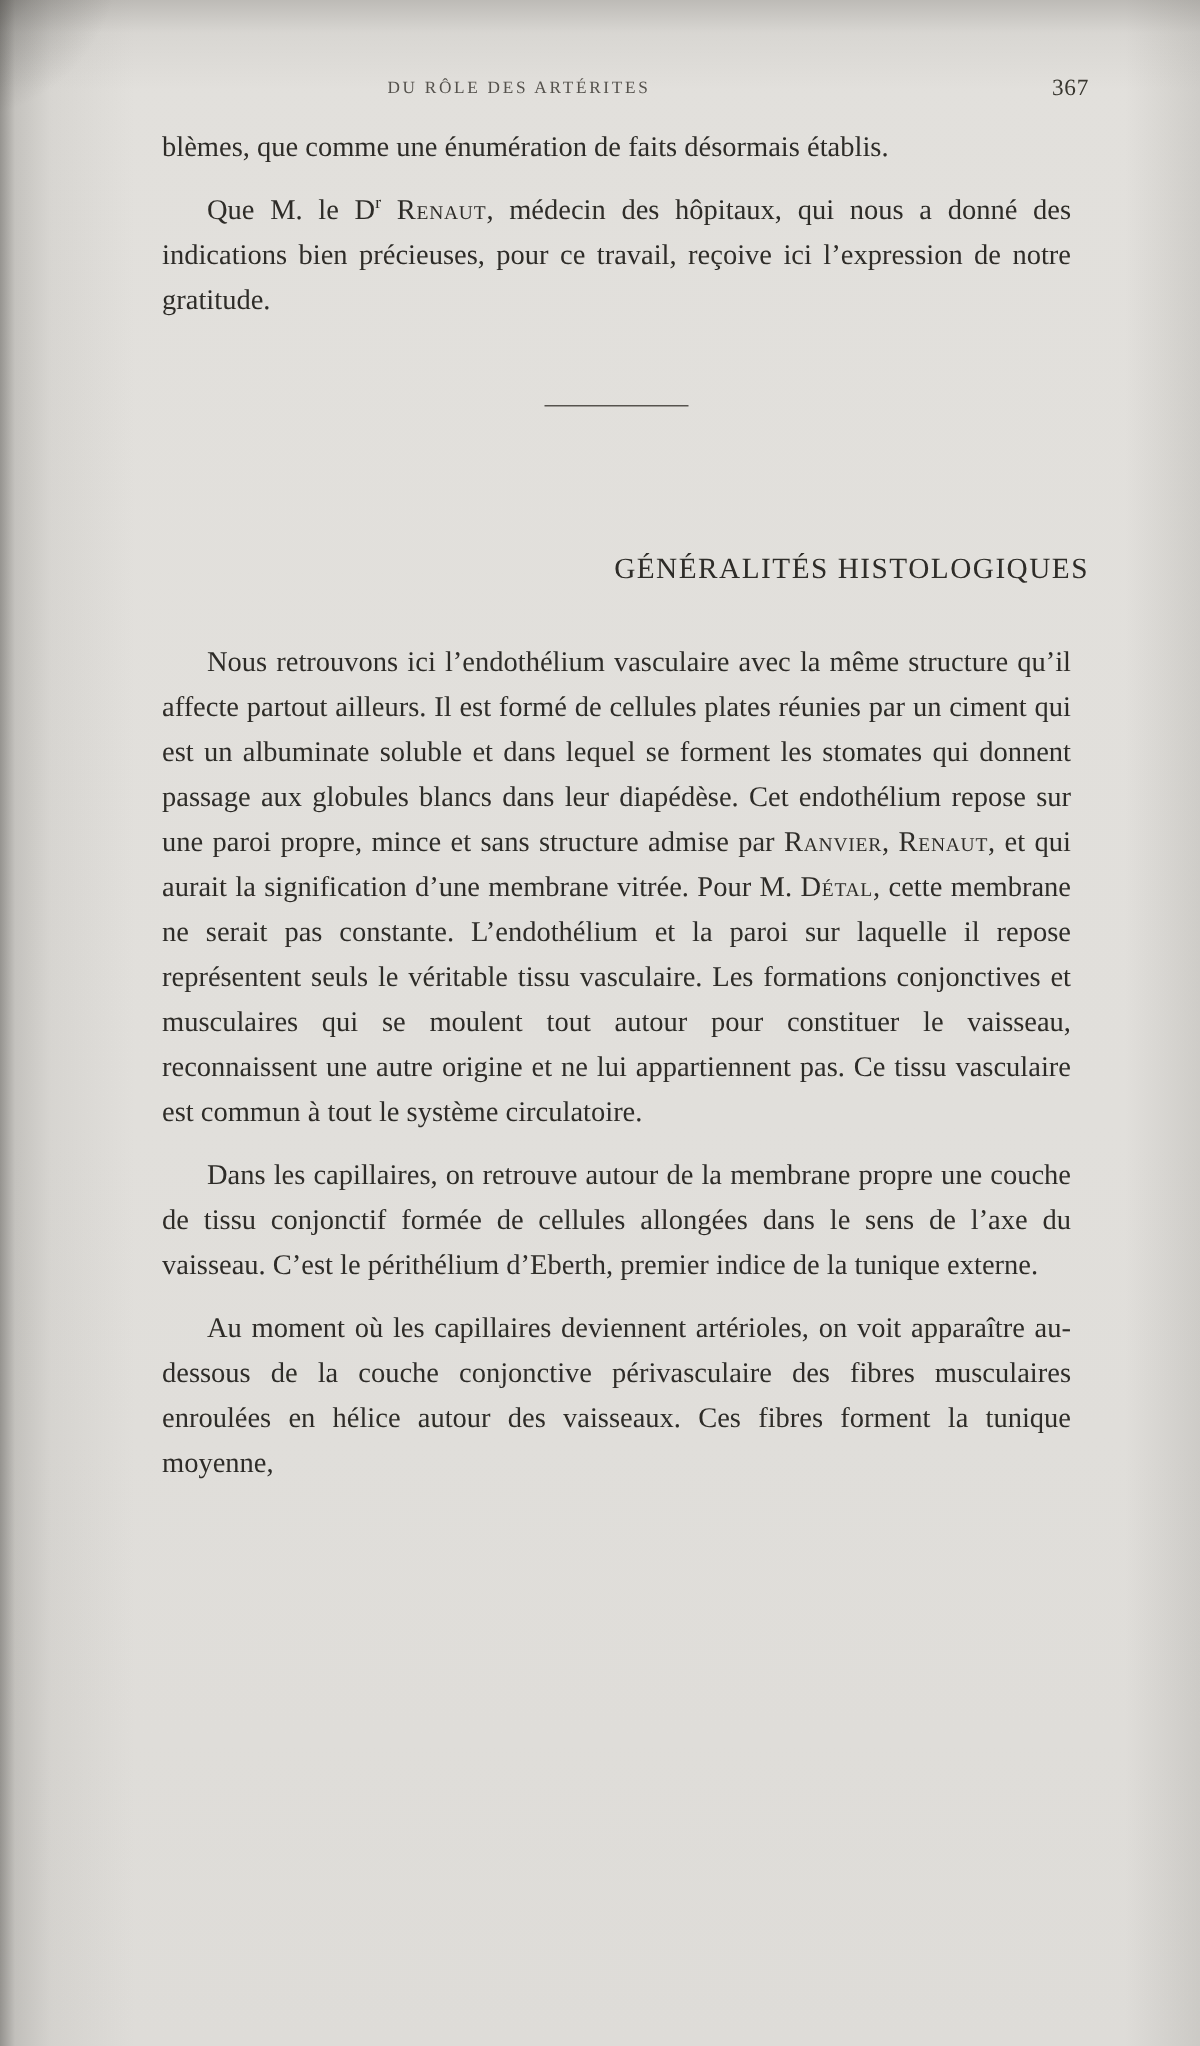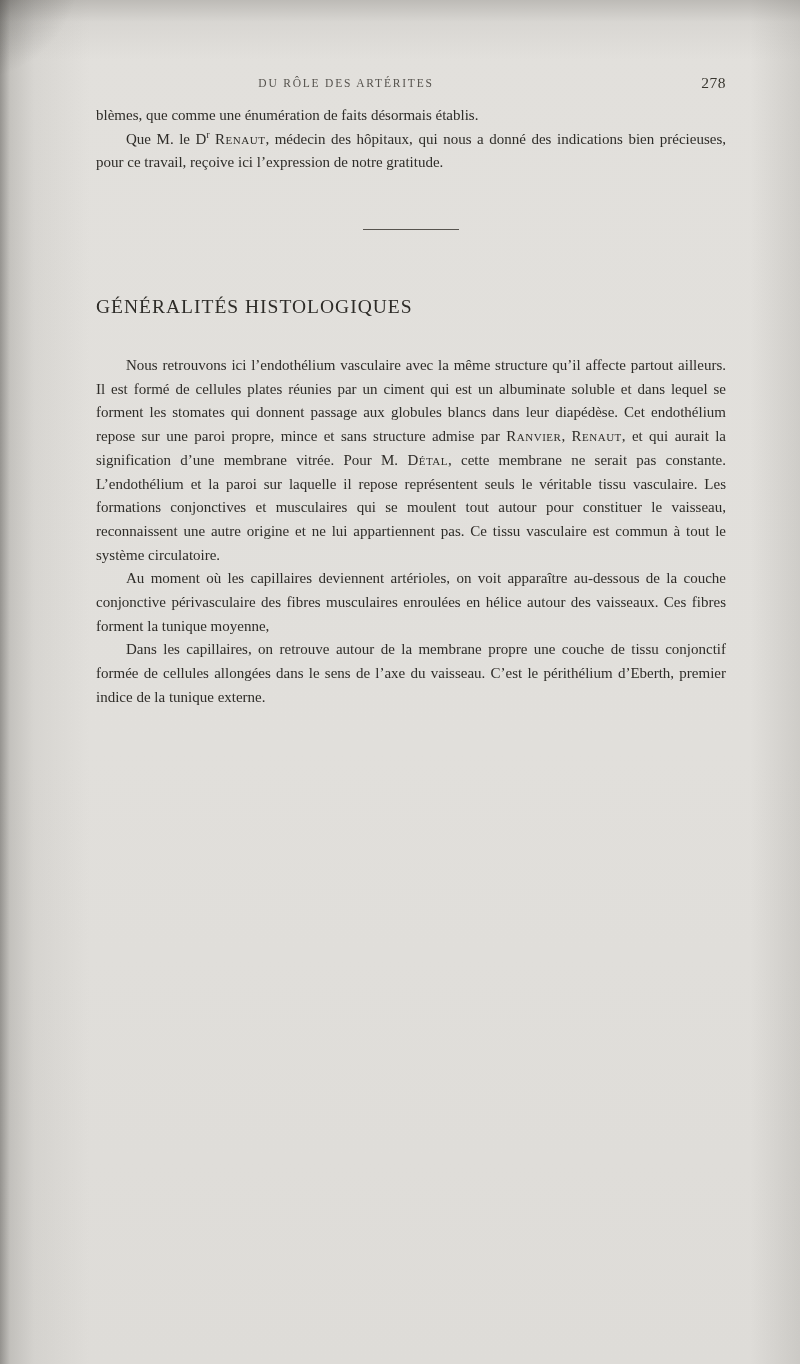--- a/index.html
+++ b/index.html
@@ -16,21 +16,21 @@
     overflow: hidden;
     background:
       radial-gradient(circle at -30px -30px, rgba(35,34,32,0.55) 0px, rgba(35,34,32,0.18) 60px, rgba(35,34,32,0) 110px),
       linear-gradient(180deg, rgba(104,101,96,0.30) 0px, rgba(104,101,96,0.08) 22px, rgba(104,101,96,0) 60px),
       linear-gradient(90deg, rgba(88,86,82,0.55) 0px, rgba(120,118,113,0.28) 10px, rgba(140,138,133,0.12) 34px, rgba(140,138,133,0) 90px),
       linear-gradient(270deg, rgba(120,118,113,0.18) 0px, rgba(120,118,113,0) 50px),
       linear-gradient(180deg, #e2e0dc 0%, #e1dfdb 55%, #dedcd8 100%);
   }
   .page-inner {
     position: relative;
-    padding: 74px 74px 0 96px;
+    padding: 50px 74px 0 96px;
   }
   .page-header {
     position: relative;
     height: 22px;
     margin-bottom: 8px;
   }
   .running-title {
     position: absolute;
     left: 0;
     right: 130px;
@@ -46,22 +46,22 @@
     right: 0;
     top: 0;
     font-size: 15.5px;
     color: #38362f;
     letter-spacing: 0.5px;
   }
   .content {
     color: #2e2c28;
   }
   .para {
-    margin: 0;
-    font-size: 15px;
+    margin: 12px;
+    font-size: 19px;
     line-height: 1.58;
     text-align: justify;
     color: #2e2c28;
   }
   .para.indent {
     text-indent: 30px;
   }
   .run-sc {
     font-variant: small-caps;
     letter-spacing: 0.5px;
@@ -71,40 +71,40 @@
     font-size: 0.62em;
     line-height: 0;
   }
   .divider {
     width: 96px;
     height: 0;
     border-top: 1.5px solid #56534e;
     margin: 54px auto 0 auto;
   }
   .section-heading {
-    margin: 66px 0 36px 0;
-    text-align: left;
+    margin: 98px 0 36px 0;
+    text-align: right;
     font-size: 19.5px;
     font-weight: 500;
     letter-spacing: 1px;
     color: #2e2c28;
   }
 </style>
 </head>
 <body>
 
 <div class="scan">
   <div class="page-inner">
     <div class="page-header">
       <span class="running-title">DU RÔLE DES ARTÉRITES</span>
-      <span class="page-number">278</span>
+      <span class="page-number">367</span>
     </div>
     <div class="content" id="content">
         <p class="para"><span class="run">blèmes, que comme une énumération de faits désormais établis.</span></p>
         <p class="para indent"><span class="run">Que M. le D</span><span class="run-sup">r</span><span class="run"> </span><span class="run-sc">Renaut</span><span class="run">, médecin des hôpitaux, qui nous a donné des indications bien précieuses, pour ce travail, reçoive ici l’expression de notre gratitude.</span></p>
         <div class="divider"></div>
         <h2 class="section-heading">GÉNÉRALITÉS HISTOLOGIQUES</h2>
         <p class="para indent"><span class="run">Nous retrouvons ici l’endothélium vasculaire avec la même structure qu’il affecte partout ailleurs. Il est formé de cellules plates réunies par un ciment qui est un albuminate soluble et dans lequel se forment les stomates qui donnent passage aux globules blancs dans leur diapédèse. Cet endothélium repose sur une paroi propre, mince et sans structure admise par </span><span class="run-sc">Ranvier</span><span class="run">, </span><span class="run-sc">Renaut</span><span class="run">, et qui aurait la signification d’une membrane vitrée. Pour M. </span><span class="run-sc">Détal</span><span class="run">, cette membrane ne serait pas constante. L’endothélium et la paroi sur laquelle il repose représentent seuls le véritable tissu vasculaire. Les formations conjonctives et musculaires qui se moulent tout autour pour constituer le vaisseau, reconnaissent une autre origine et ne lui appartiennent pas. Ce tissu vasculaire est commun à tout le système circulatoire.</span></p>
+        <p class="para indent"><span class="run">Dans les capillaires, on retrouve autour de la membrane propre une couche de tissu conjonctif formée de cellules allongées dans le sens de l’axe du vaisseau. C’est le périthélium d’Eberth, premier indice de la tunique externe.</span></p>
         <p class="para indent"><span class="run">Au moment où les capillaires deviennent artérioles, on voit apparaître au-dessous de la couche conjonctive périvasculaire des fibres musculaires enroulées en hélice autour des vaisseaux. Ces fibres forment la tunique moyenne,</span></p>
-        <p class="para indent"><span class="run">Dans les capillaires, on retrouve autour de la membrane propre une couche de tissu conjonctif formée de cellules allongées dans le sens de l’axe du vaisseau. C’est le périthélium d’Eberth, premier indice de la tunique externe.</span></p>
       </div>
   </div>
 </div>
 
 </body></html>

